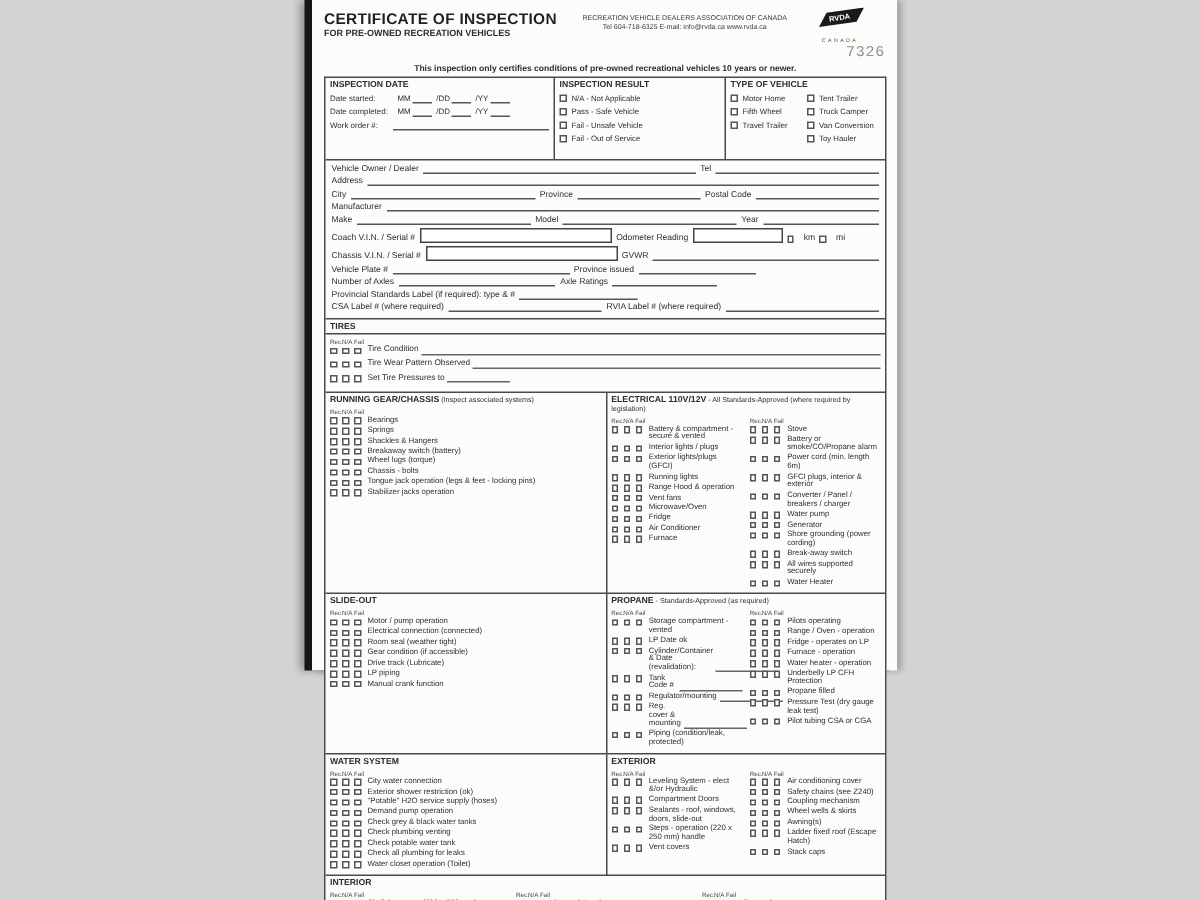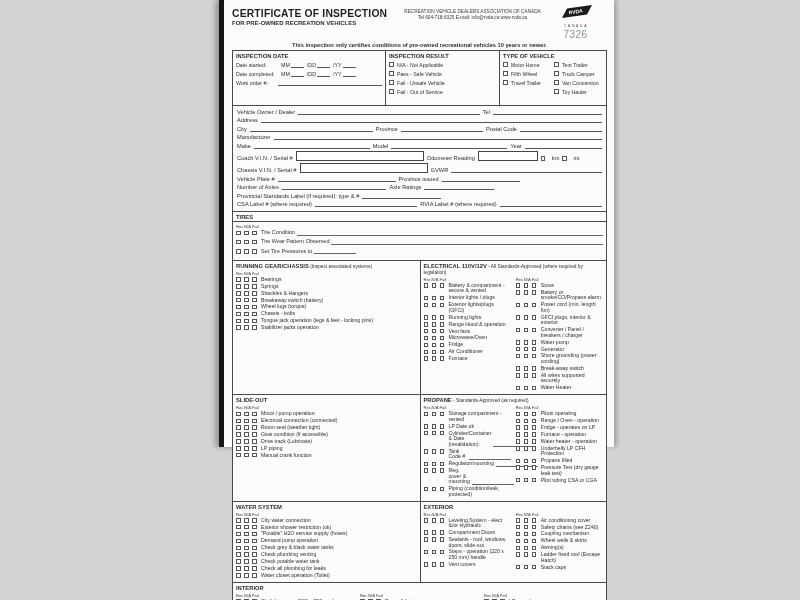--- a/index.html
+++ b/index.html
@@ -1,30 +1,30 @@
 <!DOCTYPE html>
 <html><head>
 <meta charset="utf-8">
 <style>
   html,body{margin:0;padding:0;width:800px;height:600px;overflow:hidden;background:#d3d3d3;
     font-family:"Liberation Sans",sans-serif;}
-  .page{position:absolute;left:224px;top:0;width:390px;height:447px;background:#fcfcfb;
+  .page{position:absolute;left:208px;top:0;width:390px;height:447px;background:#fcfcfb;
     box-shadow:-5px 0 0 #161616,-9px 0 5px rgba(0,0,0,.28),3px 0 4px rgba(0,0,0,.22);}
   .content{position:absolute;left:8px;right:7px;top:5px;color:#2e2e2e;}
 
   
   .hdr{display:flex;}
   .hdr-left{width:168px;padding-top:3px;}
   .doc-title{font-size:10.3px;font-weight:bold;color:#1f1f1f;letter-spacing:.2px;white-space:nowrap;}
   .doc-subtitle{font-size:6px;font-weight:bold;margin-top:1px;white-space:nowrap;}
   .hdr-org{flex:1;text-align:center;font-size:4.7px;color:#3a3a3a;padding-top:4px;line-height:6px;}
   .hdr-logo{width:62px;text-align:center;}
   .logo-country{font-size:3.5px;letter-spacing:1.6px;color:#6d4444;line-height:4px;}
-  .serial{font-family:Liberation Sans, sans-serif;font-size:10px;color:#8d948c;
-    letter-spacing:.5px;text-align:center;padding-right:1px;margin-top:1px;}
+  .serial{font-family:Liberation Mono, monospace;font-size:10px;color:#8d948c;
+    letter-spacing:.5px;text-align:right;padding-right:1px;margin-top:1px;}
   .tagline{text-align:center;font-size:5.7px;font-weight:bold;margin:2px 0;}
 
   
   .formbox{border:1px solid #4a4a4a;background:#fcfcfb;}
 
   
   .topgrid{display:grid;grid-template-columns:152px 114px 1fr;border-bottom:1px solid #4a4a4a;}
   .cell{padding:2px 3px;min-height:50px;}
   .cell+.cell{border-left:1px solid #4a4a4a;}
   .cell-h{font-size:5.8px;font-weight:bold;margin-bottom:2.5px;}

